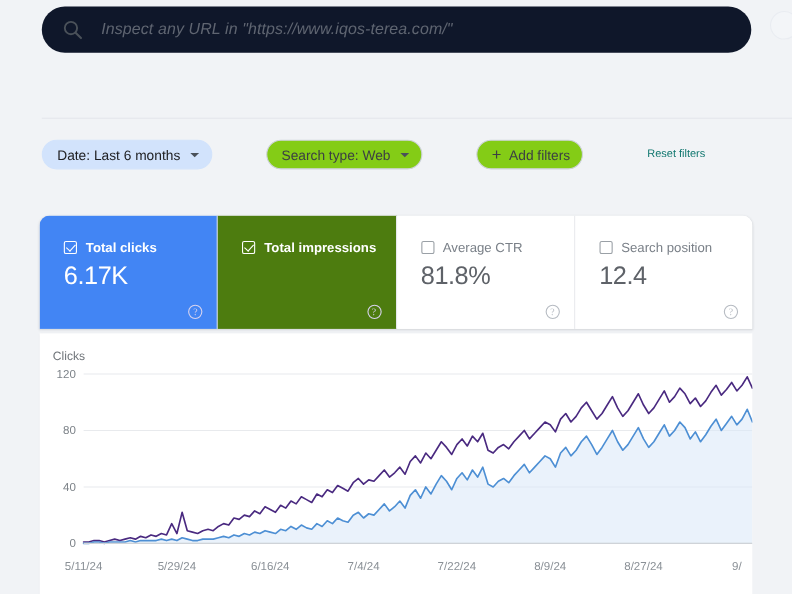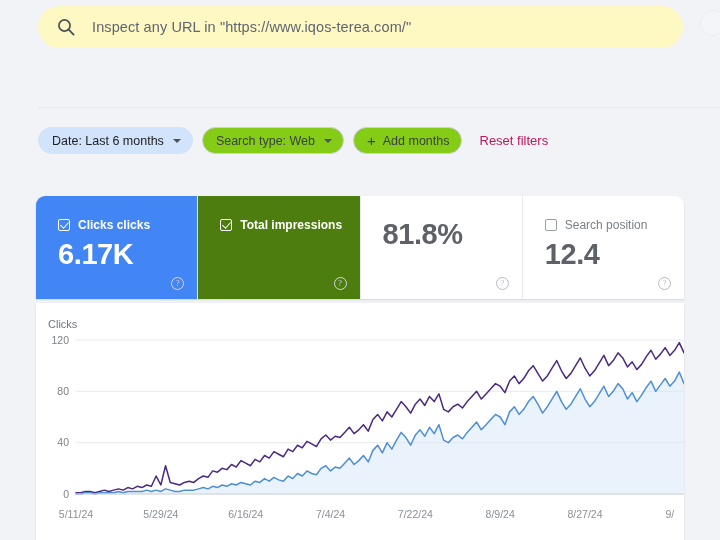--- a/index.html
+++ b/index.html
@@ -8,22 +8,22 @@
     font-family: "Liberation Sans", sans-serif;
     background: #f1f3f6;
     overflow: hidden;
   }
   .page { position: relative; width: 720px; height: 540px; }
 
   
   .searchbar {
     position: absolute; left: 38px; top: 6px;
     width: 645px; height: 42px;
-    background: #fef9c3; border-radius: 21px;
-    display: flex; align-items: center; padding: 0 18px;
+    background: #0f172a; border-radius: 21px;
+    display: flex; align-items: center; padding: 0 18px; font-style: italic;
   }
   .search-icon { width: 20px; height: 20px; flex: 0 0 20px; margin-right: 16px; }
   .search-icon svg { display: block; }
   .search-placeholder {
     font-size: 14.5px; color: #5f6571; letter-spacing: .1px; white-space: nowrap;
   }
   .edge-ghost {
     position: absolute; right: -6px; top: 10px; width: 26px; height: 26px;
     border-radius: 50%; border: 1px solid #e3e7ee; background: #f5f7fa; opacity: .55;
   }
@@ -32,34 +32,34 @@
   .page-title {
     position: absolute; left: 38px; top: 70px;
     font-size: 19px; color: #27282b; font-weight: 400; letter-spacing: .2px;
   }
   .divider {
     position: absolute; left: 38px; top: 107px; width: 682px; height: 1px;
     background: #e4e7ec;
   }
 
   
-  .filters { position: absolute; left: 38px; top: 127px; display: flex; align-items: center; }
+  .filters { position: absolute; left: 38px; top: 127px; display: flex; align-items: center; gap: 40px; }
   .chip {
     height: 27px; border-radius: 14px; display: flex; align-items: center;
     padding: 0 11px 0 13px; font-size: 12.5px; white-space: nowrap; margin-right: 9px;
     border: 1px solid #cdd2d9; background: #84cc16; color: #3c4043;
   }
   .chip.active { background: #d2e3fc; border-color: #d2e3fc; color: #202124; }
   .caret {
     width: 0; height: 0; margin-left: 9px;
     border-left: 4px solid transparent; border-right: 4px solid transparent;
     border-top: 4.5px solid #4a5159;
   }
   .plus { font-size: 15px; margin-right: 7px; color: #3c4043; line-height: 1; }
-  .reset-link { font-size: 13px; color: #be185d; margin-left: 9px; white-space: nowrap; cursor: pointer; }
+  .reset-link { font-size: 10px; color: #0f766e; margin-left: 9px; white-space: nowrap; cursor: pointer; }
 
   
   .cards {
     position: absolute; left: 36px; top: 196px; width: 648px; height: 103px;
     display: flex; border-radius: 9px 9px 0 0; overflow: hidden;
     box-shadow: 0 1px 2px rgba(60,64,67,.16);
   }
   .card {
     flex: 1 1 0; position: relative; padding: 22px 0 0 22px;
     background: #fff; border-right: 1px solid #e6e8ec;
@@ -73,21 +73,21 @@
     border: 1.6px solid #9aa0a6; border-radius: 2px; position: relative; background: transparent;
   }
   .card.sel-blue .cb, .card.sel-purple .cb { border-color: #fff; }
   .cb.checked::after {
     content: ""; position: absolute; left: 3px; top: 0px;
     width: 3.5px; height: 7px; border: solid #fff; border-width: 0 1.7px 1.7px 0;
     transform: rotate(42deg);
   }
   .card-label { font-size: 12px; color: #7a8088; white-space: nowrap; }
   .card.sel-blue .card-label, .card.sel-purple .card-label { color: #fff; font-weight: 700; }
-  .card-value { font-size: 29px; font-weight: 700; color: #5e6268; letter-spacing: -.4px; line-height: 1.12; }
+  .card-value { font-size: 23px; font-weight: 400; color: #5e6268; letter-spacing: -.4px; line-height: 1.12; }
   .card.sel-blue .card-value, .card.sel-purple .card-value { color: #fff; }
   .help {
     position: absolute; right: 13px; bottom: 9px; width: 13px; height: 13px;
     border-radius: 50%; border: 1px solid #b6bbc2; color: #b6bbc2;
     font-size: 9px; line-height: 11px; text-align: center; font-family: "Liberation Serif", serif;
   }
   .card.sel-blue .help, .card.sel-purple .help { border-color: #d7d3ee; color: #d7d3ee; }
 
   
   .chart-card {
@@ -121,42 +121,46 @@
     <div class="chip active">
       <span>Date: Last 6 months</span>
       <span class="caret"></span>
     </div>
     <div class="chip">
       <span>Search type: Web</span>
       <span class="caret"></span>
     </div>
     <div class="chip">
       <span class="plus">+</span>
-      <span>Add months</span>
+      <span>Add filters</span>
     </div>
     <div class="reset-link">Reset filters</div>
   </div>
 
   <div class="cards" id="cards">
       <div class="card sel-blue">
         <div class="card-head">
           <span class="cb checked"></span>
-          <span class="card-label">Clicks clicks</span>
+          <span class="card-label">Total clicks</span>
         </div>
         <div class="card-value">6.17K</div>
         <div class="help">?</div>
       </div>
       <div class="card sel-purple">
         <div class="card-head">
           <span class="cb checked"></span>
           <span class="card-label">Total impressions</span>
         </div>
         <div class="help">?</div>
       </div>
       <div class="card">
+        <div class="card-head">
+          <span class="cb"></span>
+          <span class="card-label">Average CTR</span>
+        </div>
         <div class="card-value">81.8%</div>
         <div class="help">?</div>
       </div>
       <div class="card">
         <div class="card-head">
           <span class="cb"></span>
           <span class="card-label">Search position</span>
         </div>
         <div class="card-value">12.4</div>
         <div class="help">?</div>

